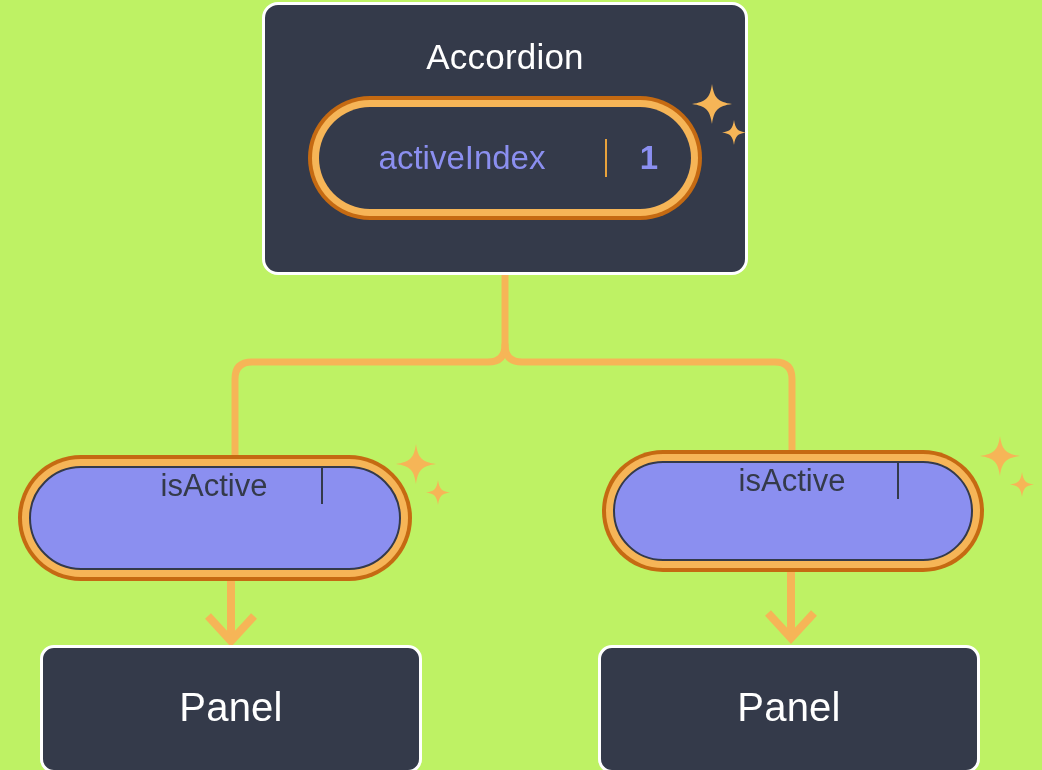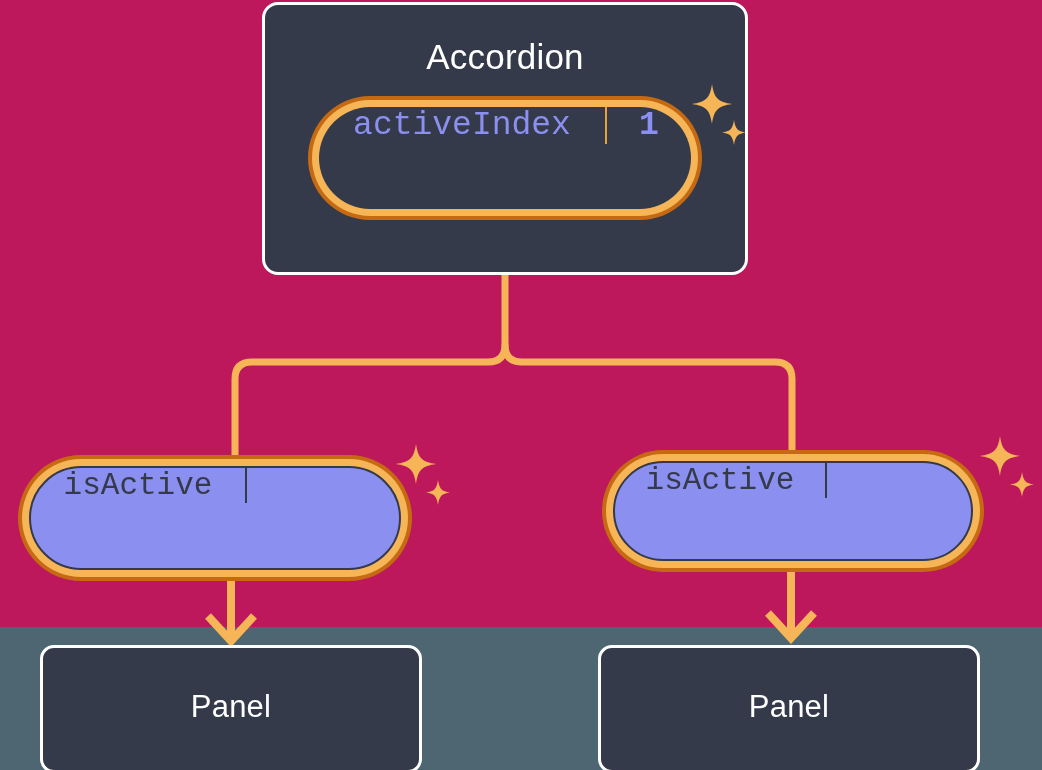--- a/index.html
+++ b/index.html
@@ -9,22 +9,22 @@
   }
   body {
     width: 1042px;
     height: 770px;
     font-family: "Liberation Sans", sans-serif;
     overflow: hidden;
   }
   #stage {
     position: relative;
     width: 1042px;
-    height: 627px;
-    background: #be185d;
+    height: 770px;
+    background: #bef264;
   }
 
   
   #wires {
     position: absolute;
     left: 0;
     top: 0;
     width: 1042px;
     height: 770px;
     pointer-events: none;
@@ -57,21 +57,21 @@
     margin-top: 32px;
   }
 
   .panel-card {
     top: 645px;
     width: 382px;
     height: 128px;
     border-radius: 14px;
   }
   .panel-card .card-title {
-    font-size: 31px;
+    font-size: 40px;
     line-height: 36px;
     margin-top: 41px;
   }
   #panel-card-left  { left: 40px; }
   #panel-card-right { left: 598px; }
 
   
   .pill {
     position: absolute;
     box-sizing: border-box;
@@ -89,25 +89,24 @@
     display: flex;
     align-items: stretch;
     border-radius: 999px;
     background: #f6b557;  
     padding: 7px;
     box-sizing: border-box;
   }
   .pill-body {
     flex: 1;
     display: flex;
-    align-items: flex-start;
+    align-items: center;
     border-radius: 999px;
     box-sizing: border-box;
     overflow: hidden;
-    font-family: Liberation Mono, monospace;
   }
   .pill-key, .pill-val {
     display: flex;
     align-items: center;
     justify-content: center;
     box-sizing: border-box;
   }
 
   
   #accordion-state {
@@ -129,20 +128,21 @@
     flex: 1;
     color: #8b8ff0;
     font-size: 33px;
     font-weight: 700;
   }
 
   
   .pill-blue .pill-body {
     background: #8b8ff0;
     border: 2px solid #343a4a;
+    flex-direction: column;
   }
   .pill-blue .pill-key {
     color: #343a4a;
     font-size: 31px;
     border-right: 2px solid #343a4a;
   }
   .pill-blue .pill-val {
     flex: 1;
     color: #2e3442;
     font-size: 31px;

